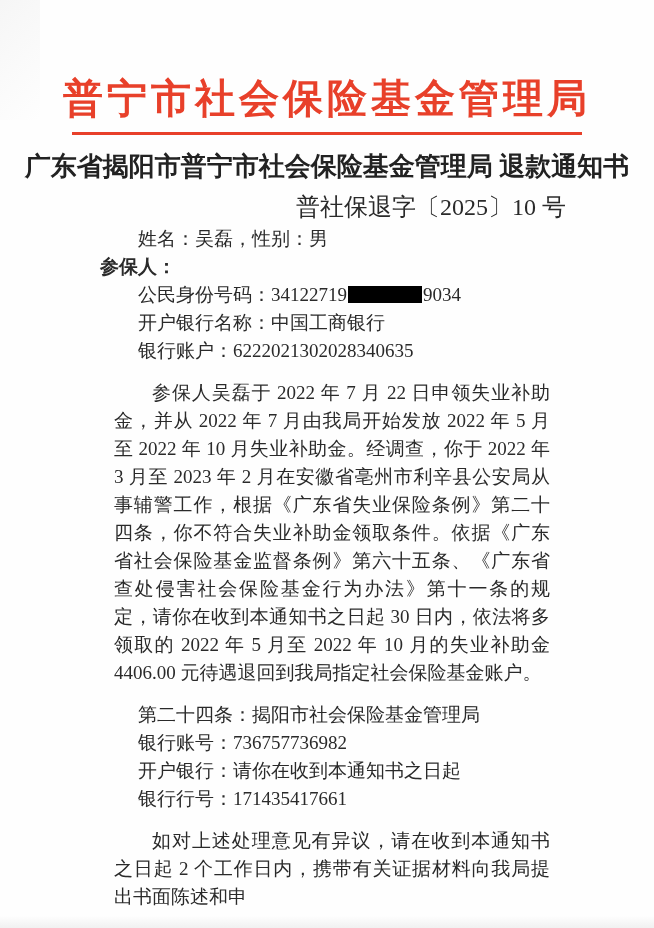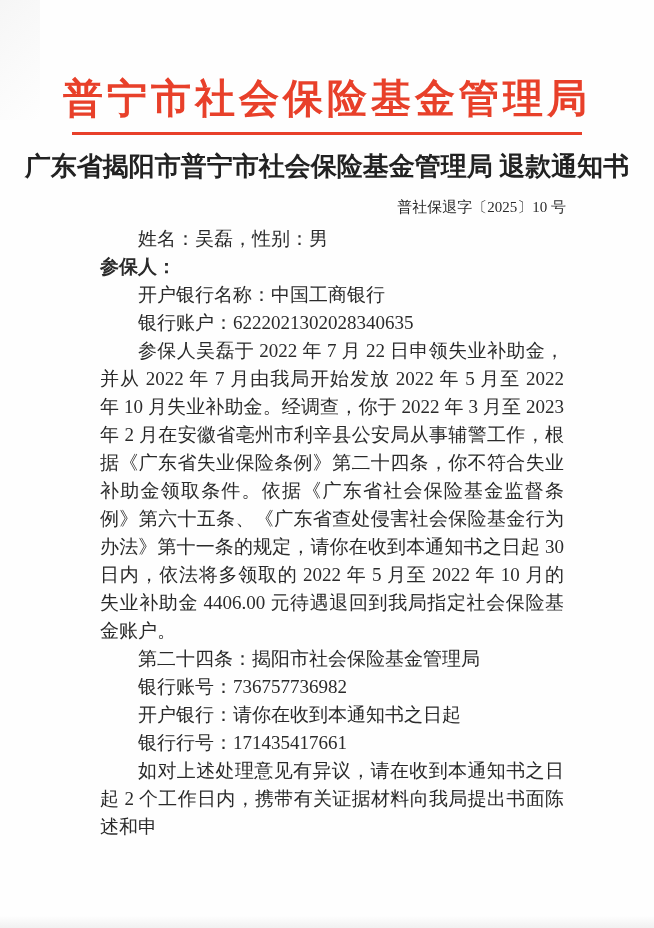--- a/index.html
+++ b/index.html
@@ -60,36 +60,36 @@
     font-weight: bold;
     font-size: 26px;
     line-height: 34px;
     color: #222;
   }
 
   .doc-number {
     margin-top: 10px;
     padding-right: 88px;
     text-align: right;
-    font-size: 15px;
+    font-size: 24px;
     line-height: 26px;
     color: #2a2a2a;
   }
 
   .content {
     margin: 5px 90px 0 100px;
     font-size: 19px;
     line-height: 28px;
     text-align: justify;
     text-justify: inter-ideograph;
   }
   .content .line { display: block; }
   .label-line { font-weight: bold; }
   .indented { text-indent: 2em; }
-  .para { text-indent: 2em; margin: 0; }
+  .para { text-indent: 2em; margin: 14px; }
 
   .redaction-box {
     display: inline-block;
     width: 74px;
     height: 17px;
     background: #000;
     vertical-align: -2px;
     margin: 0 1px;
   }
 </style>
@@ -108,20 +108,21 @@
   </div>
 
   <div class="doc-number">普社保退字〔2025〕10 号</div>
 
   <div class="content">
 
     <span class="line indented">姓名：吴磊，性别：男</span>
 
     <span class="line label-line">参保人：</span>
 
+    <span class="line indented"><span>公民身份号码：34122719</span><span class="redaction-box"></span><span>9034</span></span>
 
     <span class="line indented">开户银行名称：中国工商银行</span>
 
     <span class="line indented">银行账户：6222021302028340635</span>
 
     <p class="para">参保人吴磊于 2022 年 7 月 22 日申领失业补助金，并从 2022 年 7 月由我局开始发放 2022 年 5 月至 2022 年 10 月失业补助金。经调查，你于 2022 年 3 月至 2023 年 2 月在安徽省亳州市利辛县公安局从事辅警工作，根据《广东省失业保险条例》第二十四条，你不符合失业补助金领取条件。依据《广东省社会保险基金监督条例》第六十五条、《广东省查处侵害社会保险基金行为办法》第十一条的规定，请你在收到本通知书之日起 30 日内，依法将多领取的 2022 年 5 月至 2022 年 10 月的失业补助金 4406.00 元待遇退回到我局指定社会保险基金账户。</p>
 
     <span class="line indented">第二十四条：揭阳市社会保险基金管理局</span>
 
     <span class="line indented">银行账号：736757736982</span>

